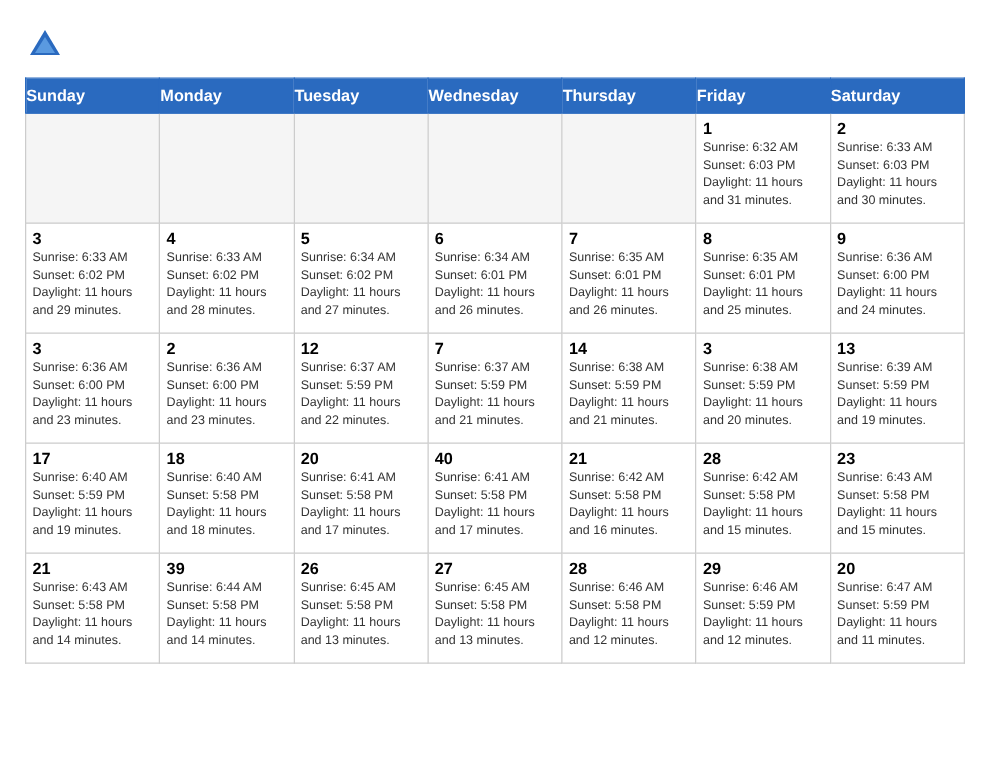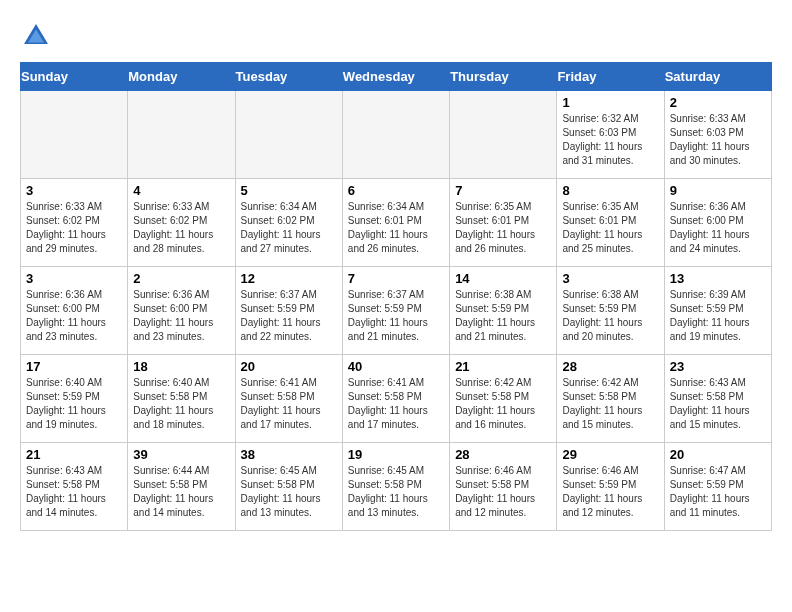--- a/index.html
+++ b/index.html
@@ -232,25 +232,25 @@
       <tr>
         <td>
           <span class="day-num">21</span>
           <div class="day-info">Sunrise: 6:43 AM<br>Sunset: 5:58 PM<br>Daylight: 11 hours and 14 minutes.</div>
         </td>
         <td>
           <span class="day-num">39</span>
           <div class="day-info">Sunrise: 6:44 AM<br>Sunset: 5:58 PM<br>Daylight: 11 hours and 14 minutes.</div>
         </td>
         <td>
-          <span class="day-num">38</span>
+          <span class="day-num">26</span>
           <div class="day-info">Sunrise: 6:45 AM<br>Sunset: 5:58 PM<br>Daylight: 11 hours and 13 minutes.</div>
         </td>
         <td>
-          <span class="day-num">19</span>
+          <span class="day-num">27</span>
           <div class="day-info">Sunrise: 6:45 AM<br>Sunset: 5:58 PM<br>Daylight: 11 hours and 13 minutes.</div>
         </td>
         <td>
           <span class="day-num">28</span>
           <div class="day-info">Sunrise: 6:46 AM<br>Sunset: 5:58 PM<br>Daylight: 11 hours and 12 minutes.</div>
         </td>
         <td>
           <span class="day-num">29</span>
           <div class="day-info">Sunrise: 6:46 AM<br>Sunset: 5:59 PM<br>Daylight: 11 hours and 12 minutes.</div>
         </td>

